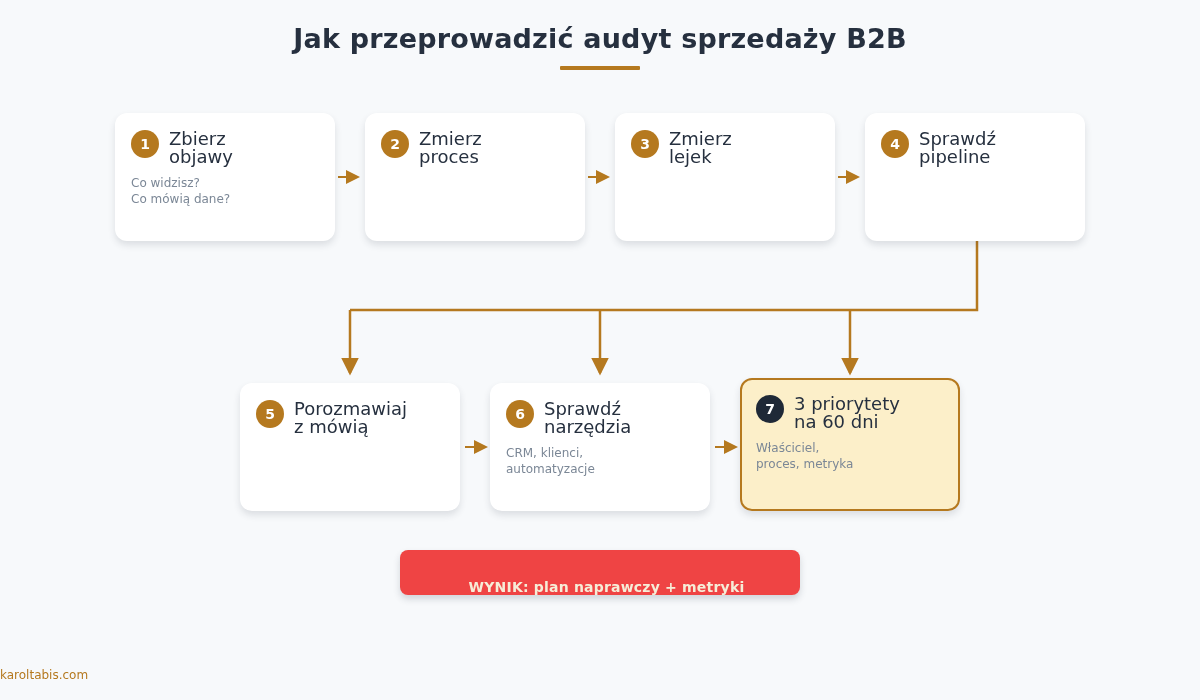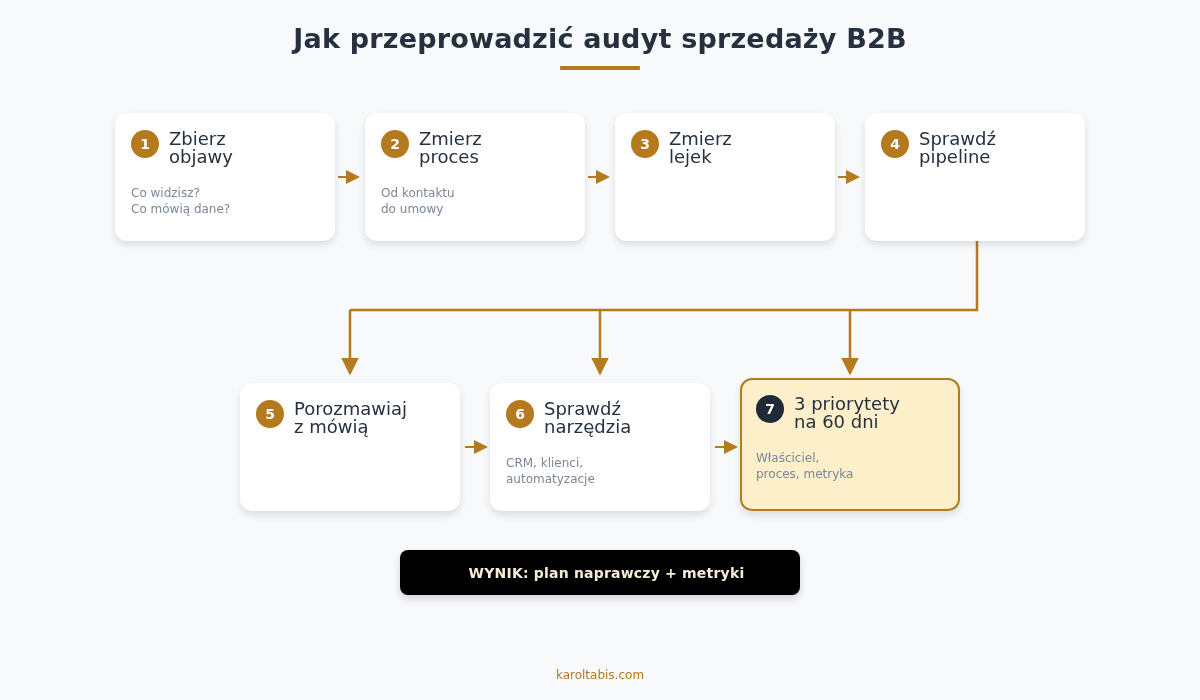--- a/index.html
+++ b/index.html
@@ -91,56 +91,56 @@
   .card-title {
     font-size: 18px;
     font-weight: normal;
     color: #26303f;
     line-height: 18px;
     white-space: pre-line;
     padding-top: 1px;
   }
 
   .card-desc {
-    margin-top: 19px;
+    margin-top: 9px;
     font-size: 12px;
     color: #7b8796;
     line-height: 16px;
     white-space: pre-line;
   }
 
   
   #result-banner {
     position: absolute;
     left: 400px;
     top: 550px;
     width: 400px;
     height: 45px;
-    background: #000000;
+    background: #ef4444;
     border-radius: 8px;
     display: flex;
-    align-items: center;
+    align-items: flex-end;
     justify-content: center;
     box-shadow: 0 4px 7px rgba(40,50,65,0.18);
     padding-left: 13px;
   }
   #result-banner-label {
     color: #f6edd8;
     font-size: 14px;
     font-weight: bold;
     letter-spacing: 0.2px;
   }
 
   
   #footer {
     position: absolute;
     left: 0;
     top: 668px;
     width: 1200px;
-    text-align: center;
+    text-align: left;
     font-size: 12px;
     color: #b5791f;
   }
 
   svg { display: block; }
 </style>
 </head>
 <body>
 
 <div id="title-block">
@@ -196,22 +196,20 @@
   <div class="card-desc">Co widzisz?
 Co mówią dane?</div>
 </div>
 
 <div class="card" style="left:365px; top:113px;">
   <div class="card-head">
     <div class="badge">2</div>
     <div class="card-title">Zmierz
 proces</div>
   </div>
-  <div class="card-desc">Od kontaktu
-do umowy</div>
 </div>
 
 <div class="card" style="left:615px; top:113px;">
   <div class="card-head">
     <div class="badge">3</div>
     <div class="card-title">Zmierz
 lejek</div>
   </div>
 </div>
 

